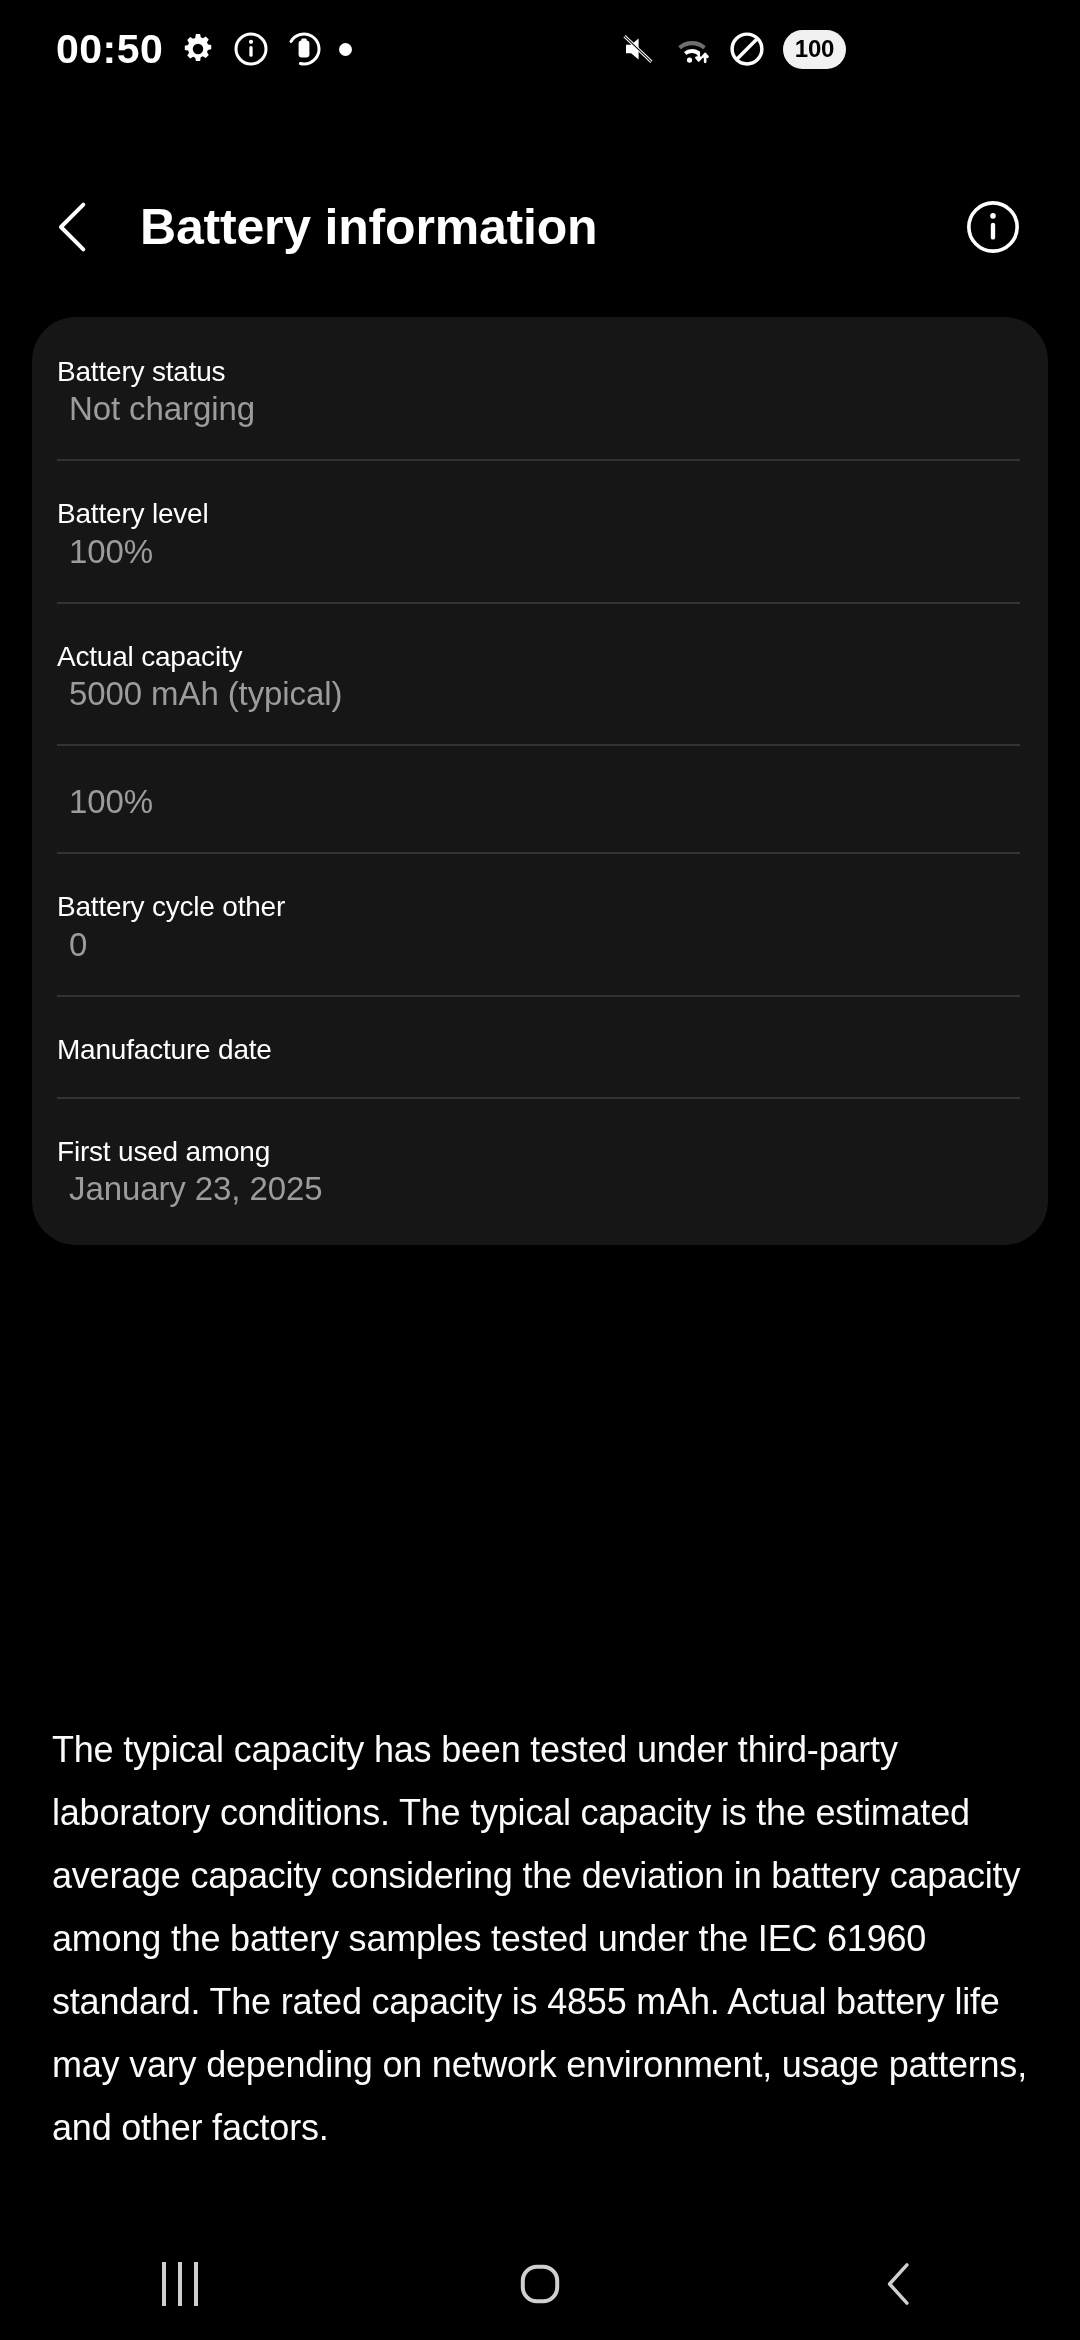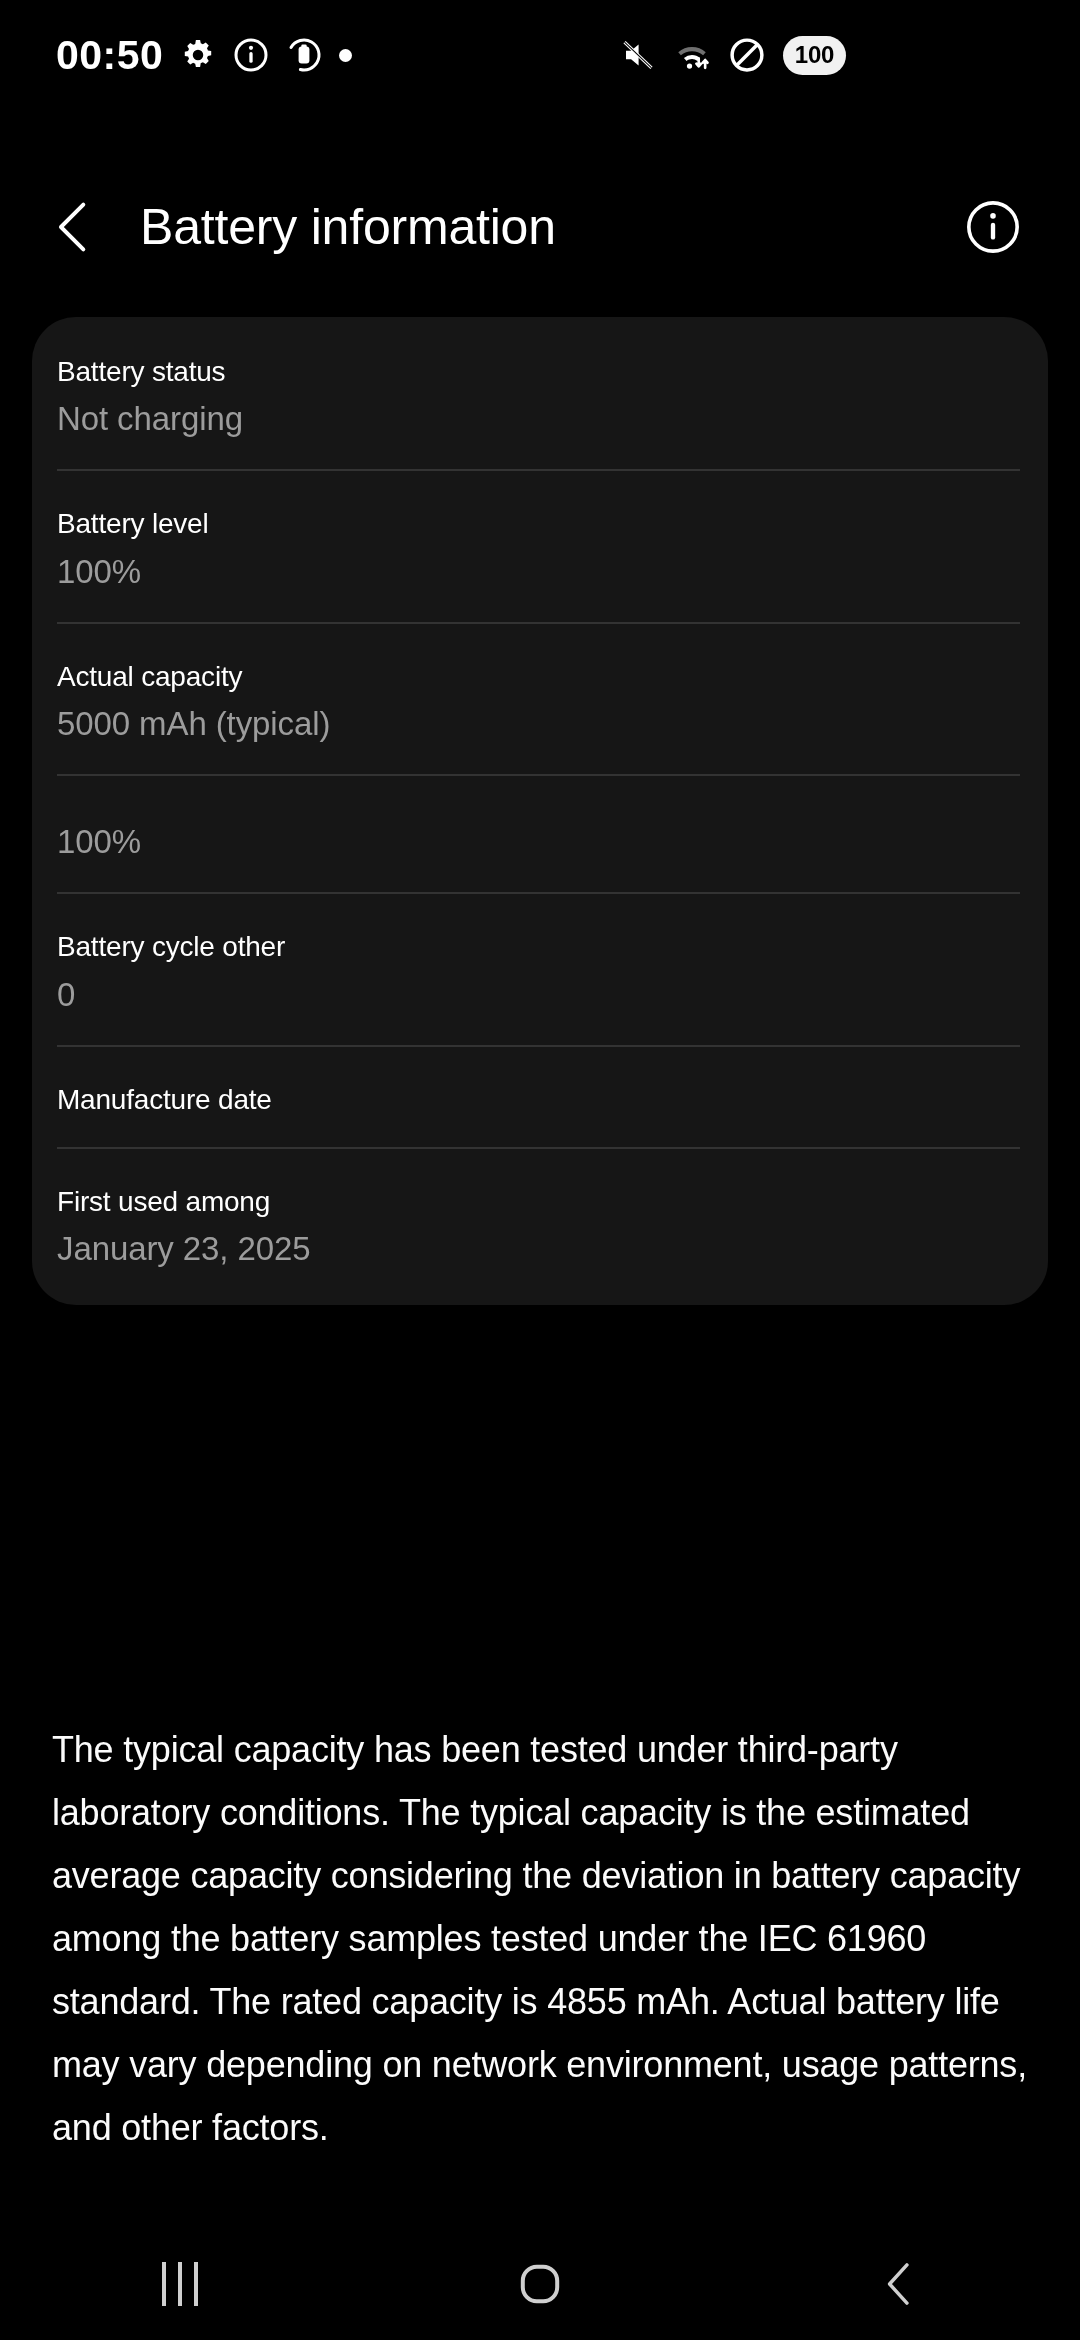--- a/index.html
+++ b/index.html
@@ -6,21 +6,21 @@
   html, body {
     width:1080px; height:2340px;
     background:#000;
     font-family:"Liberation Sans", sans-serif;
     overflow:hidden;
   }
   #screen { position:relative; width:1080px; height:2340px; background:#000; }
 
   
   .statusbar{
-    position:absolute; top:16px; left:0; width:880px; height:78px;
+    position:absolute; top:10px; left:0; width:880px; height:78px;
     display:flex; align-items:center; justify-content:space-between;
     padding:0 34px 0 56px;
   }
   .sb-left{ display:flex; align-items:center; gap:17px; }
   .sb-right{ display:flex; align-items:center; gap:17px; }
   .sb-clock{
     color:#fff; font-size:41px; font-weight:700; letter-spacing:0.5px;
     line-height:1;
   }
   .sb-ic{ display:block; }
@@ -34,42 +34,42 @@
   
   .appbar{
     position:absolute; top:180px; left:0; width:1080px; height:94px;
     display:flex; align-items:center;
   }
   .back-btn{
     width:92px; height:92px; margin-left:28px;
     display:flex; align-items:center; justify-content:center;
   }
   .page-title{
-    color:#fff; font-size:50px; font-weight:400; letter-spacing:-0.2px;
+    color:#fff; font-size:50px; font-weight:700; letter-spacing:-0.2px;
     margin-left:20px; white-space:nowrap;
   }
   .info-btn{
     position:absolute; right:52px; top:50%; transform:translateY(-50%);
     width:70px; height:70px; display:flex; align-items:center; justify-content:center;
   }
 
   
   .card{
     position:absolute; left:32px; top:317px; width:1016px;
     background:#161616; border-radius:44px;
     padding:0 0 6px 0; overflow:hidden;
   }
   .row{ padding:38px 0 30px 0; position:relative; }
   .row .r-title{
     color:#ffffff; font-size:28px; font-weight:400; letter-spacing:-0.2px;
     padding-left:25px; line-height:1.22;
   }
   .row .r-value{
     color:#9c9c9c; font-size:33px; font-weight:400; letter-spacing:-0.1px;
-    padding-left:25px; margin-top:10px; line-height:1.22;
+    padding-left:37px; line-height:1.22;
   }
   .row + .row::before{
     content:""; position:absolute; top:0; left:25px; right:28px;
     height:2px; background:#333333;
   }
 
   
   .footnote{
     position:absolute; left:52px; top:1718px; width:980px;
     color:#fbfbfb; font-size:36px; line-height:63px; letter-spacing:-0.2px;

